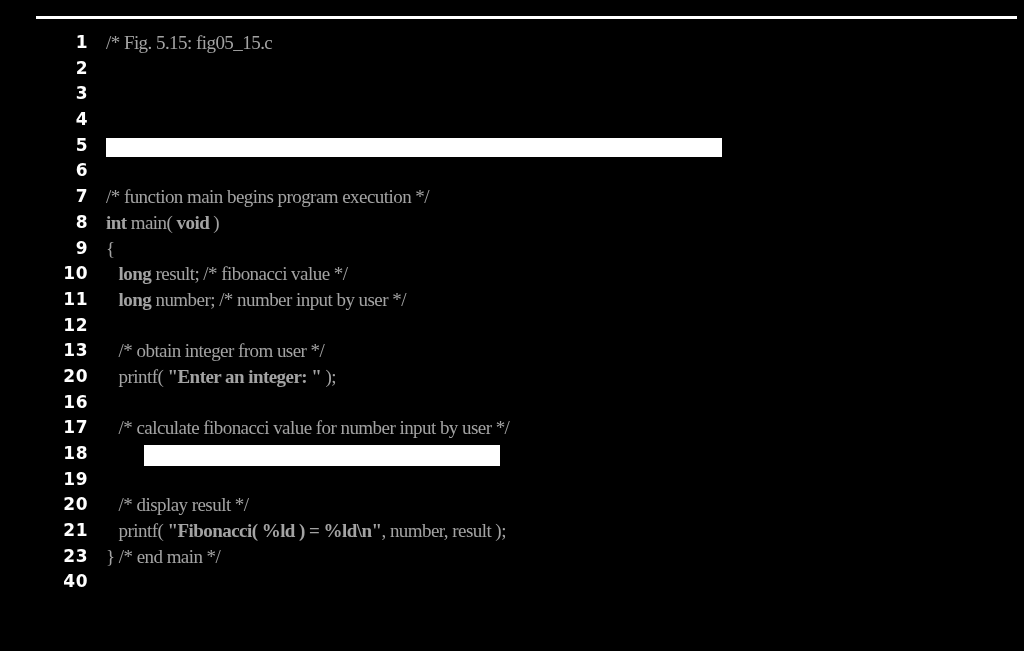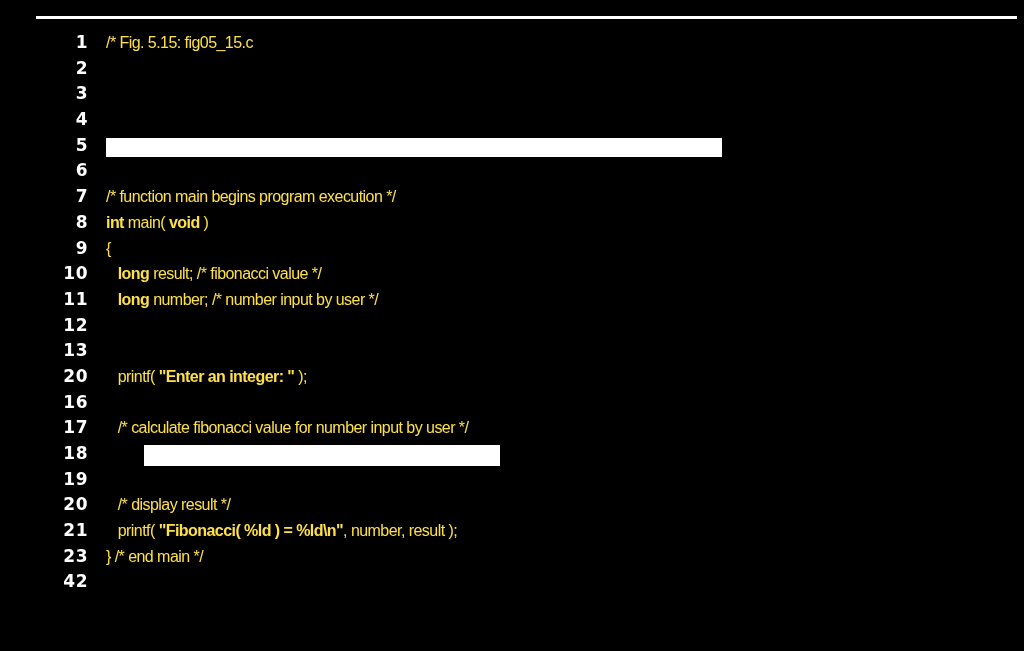--- a/index.html
+++ b/index.html
@@ -56,23 +56,23 @@
     font-weight: bold;
     font-size: 17px;
     color: #ffffff;
     letter-spacing: 0.5px;
   }
 
   .code-text {
     position: absolute;
     left: 106px;
     top: 0;
-    font-family: Liberation Sans, sans-serif;
-    font-size: 16px;
-    color: #fde047;
+    font-family: Liberation Serif, serif;
+    font-size: 19px;
+    color: #a3a3a3;
     white-space: pre;
     letter-spacing: -0.55px;
   }
 
   .code-text b {
     font-weight: bold;
   }
 
   
   .redaction {
@@ -105,25 +105,25 @@
       <div class="code-line"><span class="lineno">3</span></div>
       <div class="code-line"><span class="lineno">4</span></div>
       <div class="code-line"><span class="lineno">5</span><span class="redaction redaction-5"></span></div>
       <div class="code-line"><span class="lineno">6</span></div>
       <div class="code-line"><span class="lineno">7</span><span class="code-text"><span>/* function main begins program execution */</span></span></div>
       <div class="code-line"><span class="lineno">8</span><span class="code-text"><b>int</b><span> main( </span><b>void</b><span> )</span></span></div>
       <div class="code-line"><span class="lineno">9</span><span class="code-text"><span>{</span></span></div>
       <div class="code-line"><span class="lineno">10</span><span class="code-text"><span>   </span><b>long</b><span> result; /* fibonacci value */</span></span></div>
       <div class="code-line"><span class="lineno">11</span><span class="code-text"><span>   </span><b>long</b><span> number; /* number input by user */</span></span></div>
       <div class="code-line"><span class="lineno">12</span></div>
-      <div class="code-line"><span class="lineno">13</span></div>
+      <div class="code-line"><span class="lineno">13</span><span class="code-text"><span>   /* obtain integer from user */</span></span></div>
       <div class="code-line"><span class="lineno">20</span><span class="code-text"><span>   printf( </span><b>"Enter an integer: "</b><span> );</span></span></div>
       <div class="code-line"><span class="lineno">16</span></div>
       <div class="code-line"><span class="lineno">17</span><span class="code-text"><span>   /* calculate fibonacci value for number input by user */</span></span></div>
       <div class="code-line"><span class="lineno">18</span><span class="redaction redaction-18"></span></div>
       <div class="code-line"><span class="lineno">19</span></div>
       <div class="code-line"><span class="lineno">20</span><span class="code-text"><span>   /* display result */</span></span></div>
       <div class="code-line"><span class="lineno">21</span><span class="code-text"><span>   printf( </span><b>"Fibonacci( %ld ) = %ld\n"</b><span>, number, result );</span></span></div>
       <div class="code-line"><span class="lineno">23</span><span class="code-text"><span>} /* end main */</span></span></div>
-      <div class="code-line"><span class="lineno">42</span></div>
+      <div class="code-line"><span class="lineno">40</span></div>
     </div>
 
 </div>
 
 </body></html>

